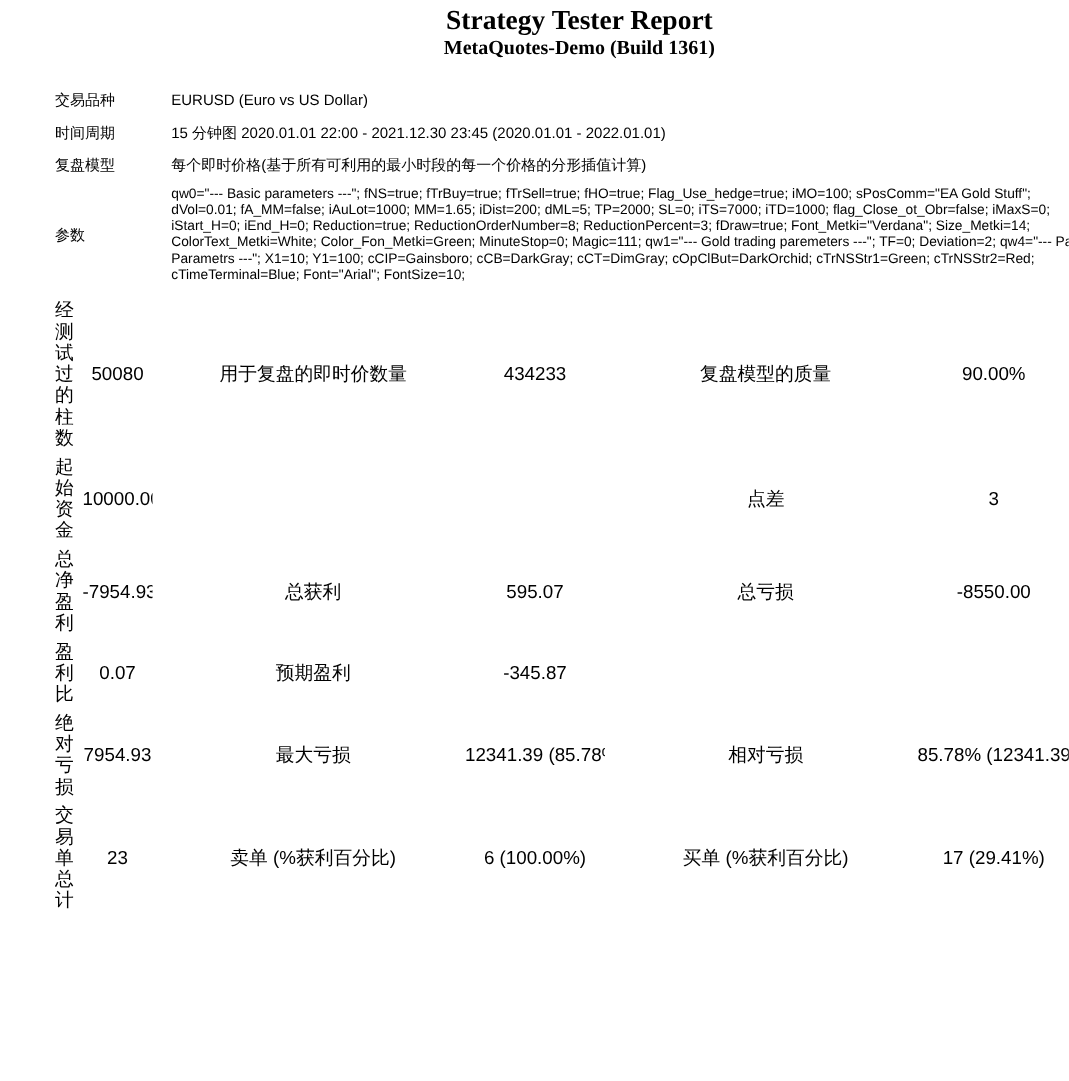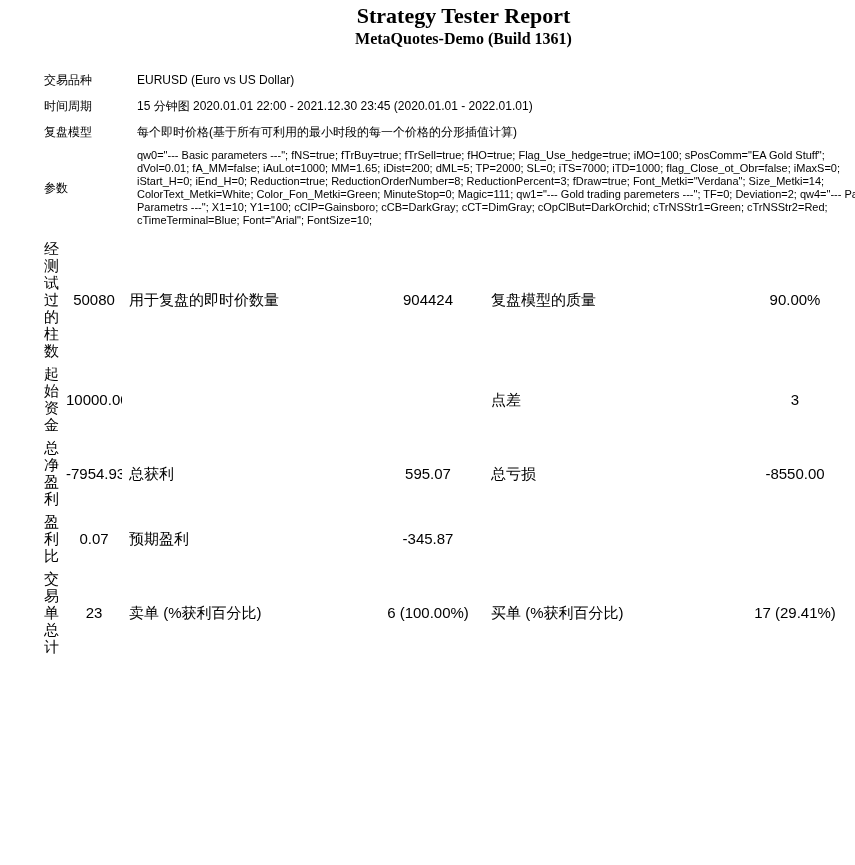--- a/index.html
+++ b/index.html
@@ -65,21 +65,21 @@
     vertical-align: middle;
     padding: 3px 0;
     line-height: 17px;
     overflow: hidden;
   }
   .results-table td.r-label-v {
     word-break: break-all;
     line-height: 17px;
   }
   .results-table td.r-val { text-align: center; white-space: nowrap; }
-  .results-table td.r-lbl { padding-left: 7px; white-space: nowrap; }
+  .results-table td.r-lbl { padding-left: 7px; white-space: nowrap; text-align: center; }
   .col1 { width: 22px; }
   .col2 { width: 56px; }
   .col3 { width: 250px; }
   .col4 { width: 112px; }
   .col5 { width: 250px; }
   .col6 { width: 122px; }
 </style>
 </head>
 <body>
 
@@ -118,21 +118,21 @@
         <col class="col3">
         <col class="col4">
         <col class="col5">
         <col class="col6">
     </colgroup>
     <tbody>
       <tr>
         <td class="r-label-v">经测试过的柱数</td>
         <td class="r-val">50080</td>
         <td class="r-lbl">用于复盘的即时价数量</td>
-        <td class="r-val">904424</td>
+        <td class="r-val">434233</td>
         <td class="r-lbl">复盘模型的质量</td>
         <td class="r-val">90.00%</td>
       </tr>
       <tr>
         <td class="r-label-v">起始资金</td>
         <td class="r-val">10000.00</td>
         <td class="r-lbl"></td>
         <td class="r-val"></td>
         <td class="r-lbl">点差</td>
         <td class="r-val">3</td>
@@ -147,20 +147,28 @@
       </tr>
       <tr>
         <td class="r-label-v">盈利比</td>
         <td class="r-val">0.07</td>
         <td class="r-lbl">预期盈利</td>
         <td class="r-val">-345.87</td>
         <td class="r-lbl"></td>
         <td class="r-val"></td>
       </tr>
       <tr>
+        <td class="r-label-v">绝对亏损</td>
+        <td class="r-val">7954.93</td>
+        <td class="r-lbl">最大亏损</td>
+        <td class="r-val">12341.39 (85.78%)</td>
+        <td class="r-lbl">相对亏损</td>
+        <td class="r-val">85.78% (12341.39)</td>
+      </tr>
+      <tr>
         <td class="r-label-v">交易单总计</td>
         <td class="r-val">23</td>
         <td class="r-lbl">卖单 (%获利百分比)</td>
         <td class="r-val">6 (100.00%)</td>
         <td class="r-lbl">买单 (%获利百分比)</td>
         <td class="r-val">17 (29.41%)</td>
       </tr>
     </tbody>
   </table>
 

